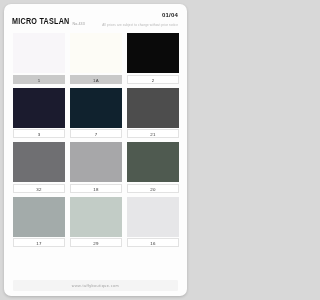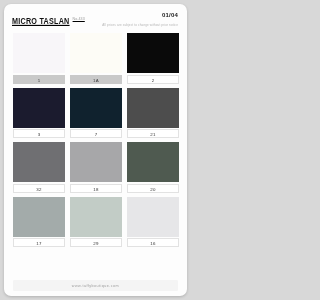--- a/index.html
+++ b/index.html
@@ -29,22 +29,21 @@
     position: absolute;
     left: 0; top: 0;
     width: 183px;
     height: 30px;
   }
   #brand-block {
     position: absolute;
     left: 8px;
     top: 13px;
     display: flex;
-    align-items: flex-start;
-    text-decoration: underline;
+    align-items: flex-end;
   }
   #brand-title {
     font-size: 7.2px;
     font-weight: bold;
     letter-spacing: 0.25px;
     color: #121212;
     white-space: nowrap;
     transform: scaleY(1.15);
     transform-origin: left bottom;
   }

